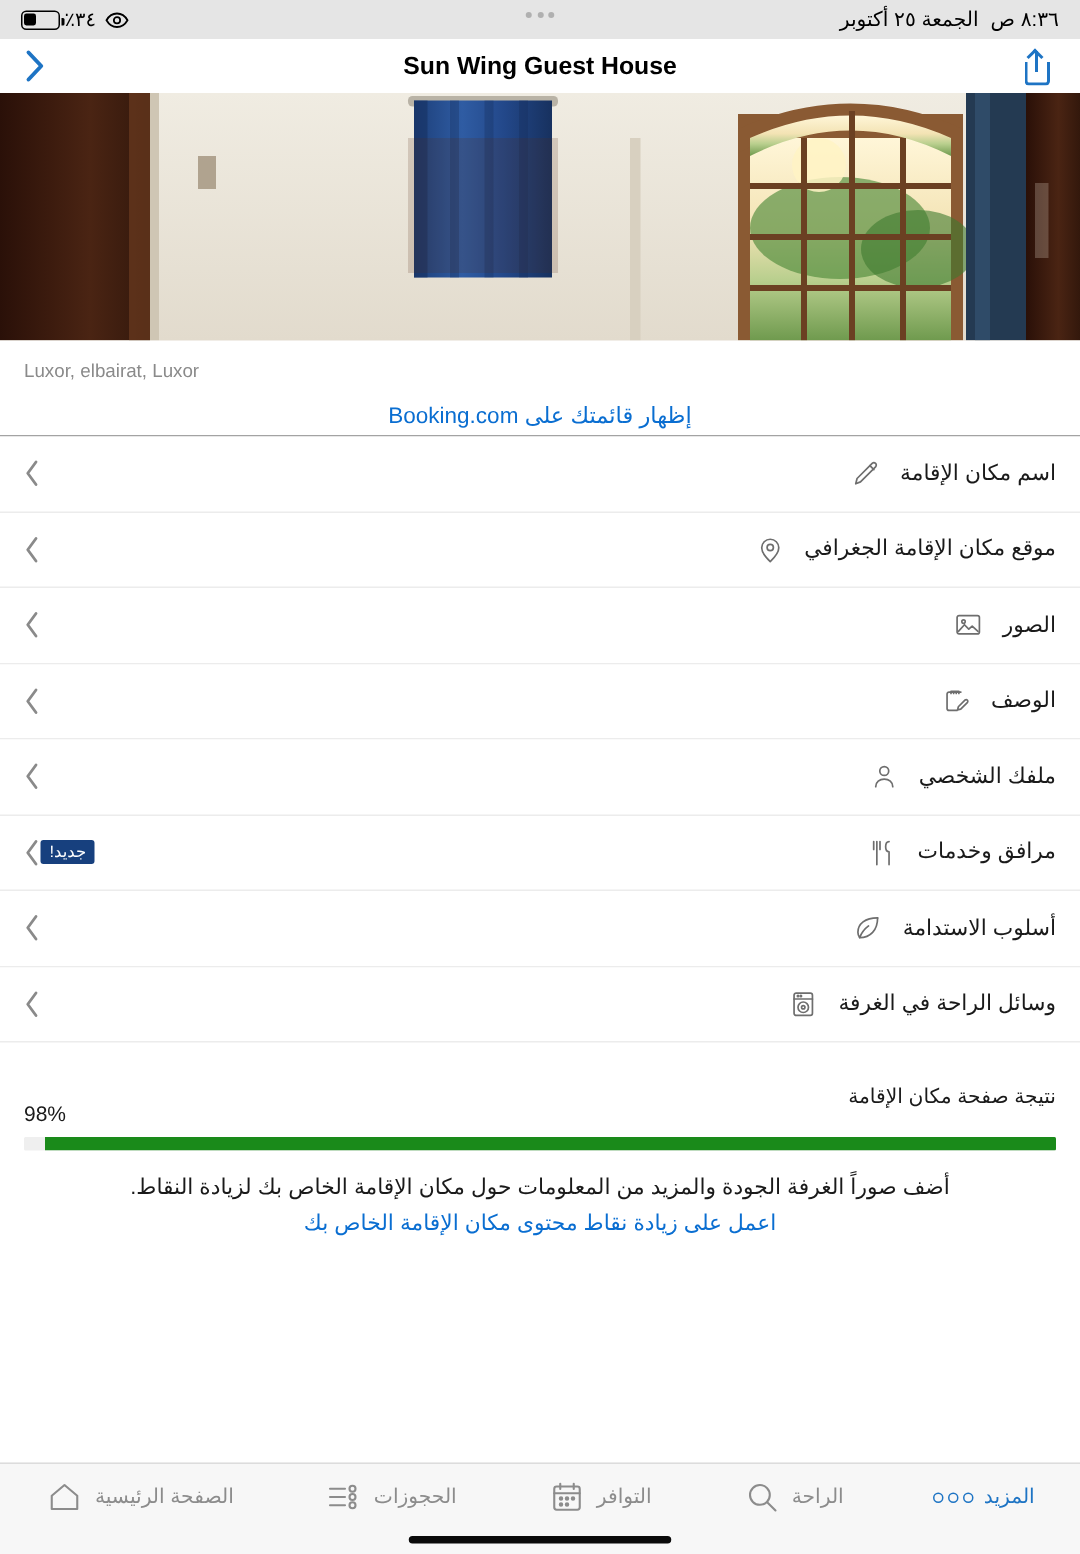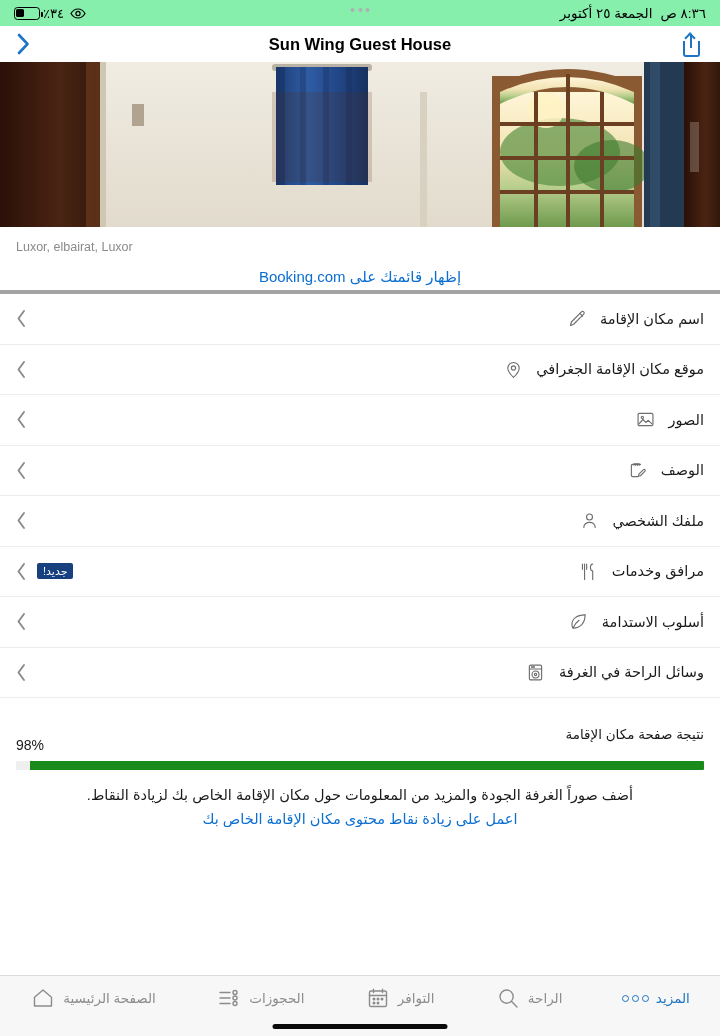--- a/index.html
+++ b/index.html
@@ -6,21 +6,21 @@
   html, body {
     width:720px; height:1036px;
     font-family:"Liberation Sans","DejaVu Sans",sans-serif;
     background:#ffffff; overflow:hidden;
   }
   .screen { width:720px; height:1036px; position:relative; display:flex; flex-direction:column; background:#fff; }
 
   
   .statusbar {
     height:26px; flex:0 0 26px; display:flex; align-items:center;
-    justify-content:space-between; padding:0 14px; background:#86efac;
+    justify-content:space-between; padding:0 14px; background:#e5e5e5;
     font-size:13.5px; color:#000; direction:ltr;
   }
   .sb-left { display:flex; align-items:center; gap:6px; direction:ltr; }
   .batt { display:flex; align-items:center; gap:3px; }
   .batt-shell {
     width:26px; height:13px; border:1.4px solid #000; border-radius:3.5px;
     position:relative; display:flex; align-items:center; padding:1.4px;
   }
   .batt-shell:after {
     content:""; position:absolute; right:-4px; top:4px; width:2px; height:5px;
@@ -68,30 +68,30 @@
   .prop-link {
     display:block; text-align:center; color:#0a6ed1; font-size:15px;
     margin:14px 0 2px 0; cursor:pointer;
   }
 
   
   .sec-title {
     text-align:right; font-size:16.5px; font-weight:bold; color:#1a1a1a;
     padding:22px 16px 10px 16px;
   }
-  .rows { border-top:4px solid #a3a3a3; }
+  .rows { border-top:1px solid #a3a3a3; }
   .row {
     height:50.5px; display:flex; align-items:center; justify-content:space-between;
     padding:0 16px; border-bottom:1px solid #ececec; background:#fff; cursor:pointer;
   }
   .row-right { display:flex; align-items:center; gap:12px; flex-direction:row-reverse; }
   .row-ico { width:22px; height:22px; flex:0 0 22px; display:flex; align-items:center; justify-content:center; }
   .row-ico svg { display:block; }
   .row-label { font-size:14.5px; color:#1a1a1a; white-space:nowrap; }
-  .row-left { display:flex; align-items:center; gap:10px; flex-direction:row-reverse; }
+  .row-left { display:flex; align-items:center; flex-direction:row-reverse; }
   .badge-new {
     background:#17407e; color:#fff; font-size:11px; padding:2.5px 6px;
     border-radius:2px; white-space:nowrap; line-height:1;
   }
   .chev-gray { display:flex; align-items:center; }
 
   
   .score { padding:16px 16px 0 16px; }
   .score-top { display:flex; align-items:center; justify-content:space-between; }
   .score-label { font-size:13.5px; color:#1a1a1a; }

